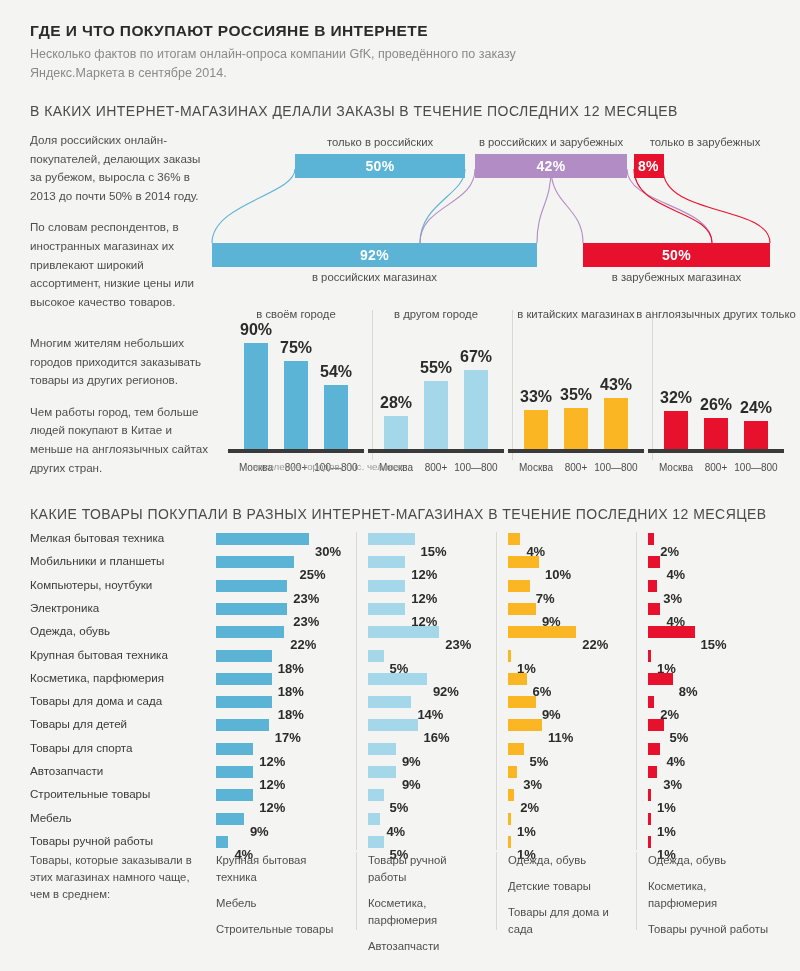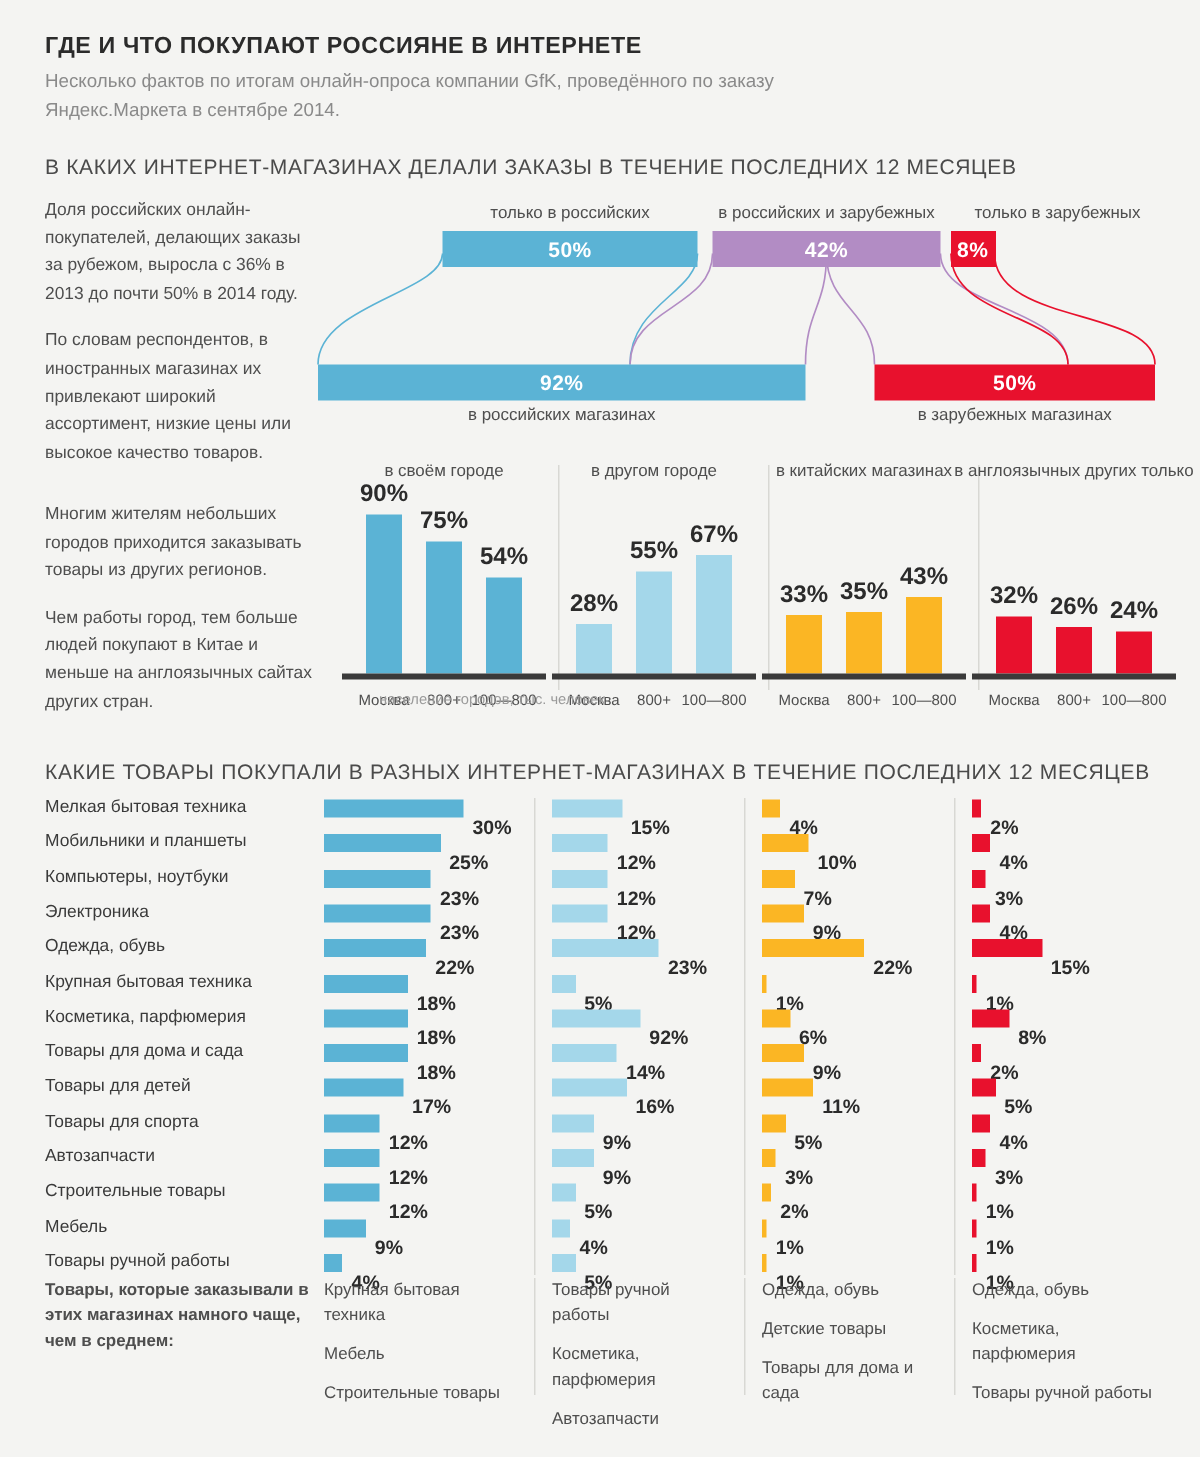--- a/index.html
+++ b/index.html
@@ -364,21 +364,21 @@
         <div class="pbar" style="left: 648px; width: 3.1px; background: rgb(232, 17, 45);"></div>
         <div class="pval" style="left: 657.1px;">1%</div>
       </div>
     </div>
 
   <div class="footer">
     <div class="fdiv" style="left:356px;"></div>
     <div class="fdiv" style="left:496px;"></div>
     <div class="fdiv" style="left:636px;"></div>
 
-    <div class="fcol" style="left:30px;width:180px;font-weight:bold;">
+    <div class="fcol" style="left:30px;width:180px;">
       <p>Товары, которые заказывали в этих магазинах намного чаще, чем в среднем:</p>
     </div>
     <div class="fcol" style="left:216px;width:128px;">
         <p>Крупная бытовая техника</p>
         <p>Мебель</p>
         <p>Строительные товары</p>
       </div>
     <div class="fcol" style="left:368px;width:120px;">
         <p>Товары ручной работы</p>
         <p>Косметика, парфюмерия</p>

